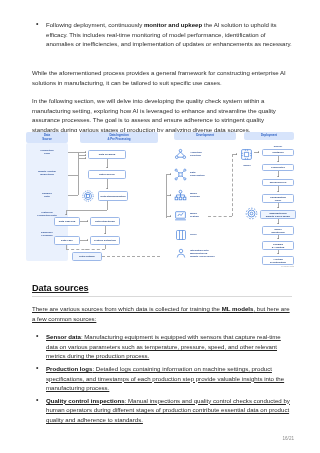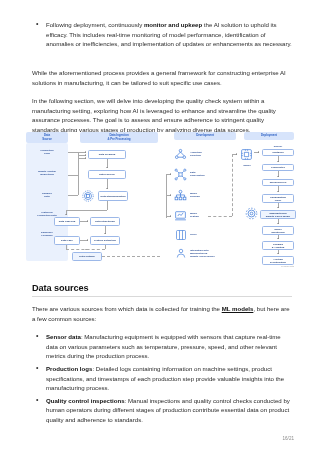--- a/index.html
+++ b/index.html
@@ -306,21 +306,21 @@
 
     <div class="node" style="left:236px; top:109px; width:32px; height:9px;">Logging<br>&amp; Auditing</div>
     <div class="conn v" style="left:252px; top:118px; height:4px;"></div>
     <div class="arrow" style="left:251px; top:121px;"></div>
 
     <div class="node" style="left:236px; top:124px; width:32px; height:9px;">Alerting<br>&amp; Notification</div>
 
     <div class="caption">LeewayHertz</div>
   </div>
 
-  <div class="prose" style="top:283px;">
+  <div class="prose" style="top:283px;text-decoration:underline;">
     <div class="sec-title">Data sources</div>
     <div class="rule"></div>
     <p><span>There are various sources from which data is collected for training the </span><b class="ul-link">ML models</b><span>, but here are a few common sources:</span></p>
     <ul class="bullets">
       <li><b>Sensor data</b><span>: Manufacturing equipment is equipped with sensors that capture real-time data on various parameters such as temperature, pressure, speed, and other relevant metrics during the production process.</span></li>
       <li><b>Production logs</b><span>: Detailed logs containing information on machine settings, product specifications, and timestamps of each production step provide valuable insights into the manufacturing process.</span></li>
       <li><b>Quality control inspections</b><span>: Manual inspections and quality control checks conducted by human operators during different stages of production contribute essential data on product quality and adherence to standards.</span></li>
     </ul>
   </div>
 

